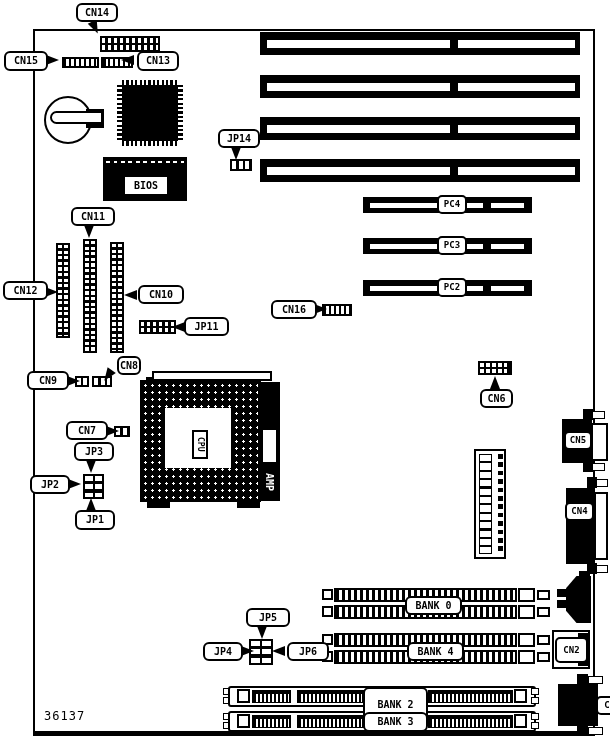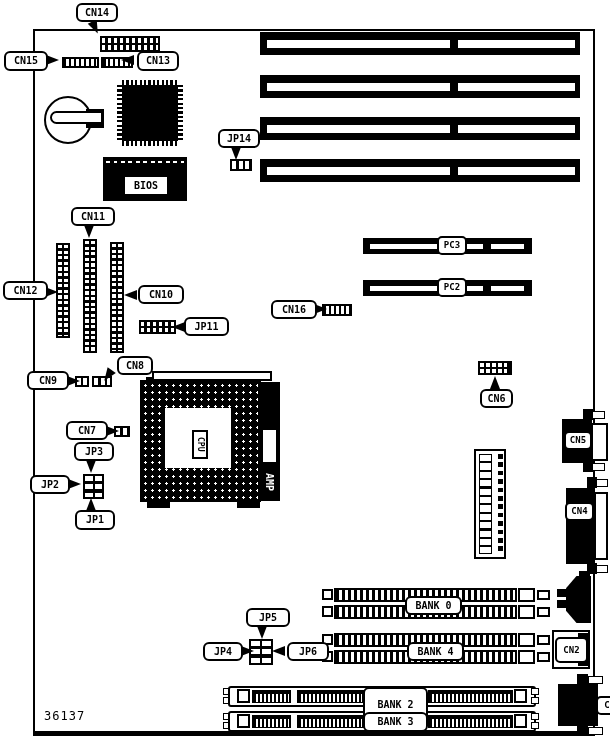--- a/index.html
+++ b/index.html
@@ -68,20 +68,25 @@
   </div>
   <div class="isa" style="left:260px;top:117px;width:320px;height:23px">
     <div class="abs wht" style="left:7px;top:8px;width:183px;height:8px"></div>
     <div class="abs wht" style="left:198px;top:8px;width:117px;height:8px"></div>
   </div>
   <div class="isa" style="left:260px;top:159px;width:320px;height:23px">
     <div class="abs wht" style="left:7px;top:8px;width:183px;height:8px"></div>
     <div class="abs wht" style="left:198px;top:8px;width:117px;height:8px"></div>
   </div>
 
+  <div class="pci" style="left:363px;top:197px;width:169px;height:16px">
+    <div class="abs wht" style="left:7px;top:6px;width:154px;height:5px"></div>
+    <div class="abs blk" style="left:120px;top:4px;width:8px;height:9px"></div>
+    <div class="lbl sm" style="left:74px;top:-2px;width:30px;height:19px">PC4</div>
+  </div>
   <div class="pci" style="left:363px;top:238px;width:169px;height:16px">
     <div class="abs wht" style="left:7px;top:6px;width:154px;height:5px"></div>
     <div class="abs blk" style="left:120px;top:4px;width:8px;height:9px"></div>
     <div class="lbl sm" style="left:74px;top:-2px;width:30px;height:19px">PC3</div>
   </div>
   <div class="pci" style="left:363px;top:280px;width:169px;height:16px">
     <div class="abs wht" style="left:7px;top:6px;width:154px;height:5px"></div>
     <div class="abs blk" style="left:120px;top:4px;width:8px;height:9px"></div>
     <div class="lbl sm" style="left:74px;top:-2px;width:30px;height:19px">PC2</div>
   </div>
@@ -220,21 +225,21 @@
 
   <div class="lbl" style="left:76px;top:3px;width:42px;height:19px">CN14</div>
   <div class="lbl" style="left:4px;top:51px;width:44px;height:20px">CN15</div>
   <div class="lbl" style="left:137px;top:51px;width:42px;height:20px">CN13</div>
   <div class="lbl" style="left:218px;top:129px;width:42px;height:19px">JP14</div>
   <div class="lbl" style="left:71px;top:207px;width:44px;height:19px">CN11</div>
   <div class="lbl" style="left:3px;top:281px;width:45px;height:19px">CN12</div>
   <div class="lbl" style="left:138px;top:285px;width:46px;height:19px">CN10</div>
   <div class="lbl" style="left:184px;top:317px;width:45px;height:19px">JP11</div>
   <div class="lbl" style="left:271px;top:300px;width:46px;height:19px">CN16</div>
-  <div class="lbl" style="left:117px;top:356px;width:36px;height:19px">CN8</div>
+  <div class="lbl" style="left:117px;top:356px;width:24px;height:19px">CN8</div>
   <div class="lbl" style="left:27px;top:371px;width:42px;height:19px">CN9</div>
   <div class="lbl" style="left:66px;top:421px;width:42px;height:19px">CN7</div>
   <div class="lbl" style="left:74px;top:442px;width:40px;height:19px">JP3</div>
   <div class="lbl" style="left:30px;top:475px;width:40px;height:19px">JP2</div>
   <div class="lbl" style="left:75px;top:510px;width:40px;height:20px">JP1</div>
   <div class="lbl" style="left:480px;top:389px;width:33px;height:19px">CN6</div>
   <div class="lbl" style="left:246px;top:608px;width:44px;height:19px">JP5</div>
   <div class="lbl" style="left:203px;top:642px;width:40px;height:19px">JP4</div>
   <div class="lbl" style="left:287px;top:642px;width:42px;height:19px">JP6</div>
   <div class="lbl sm" style="left:564px;top:431px;width:28px;height:19px">CN5</div>

